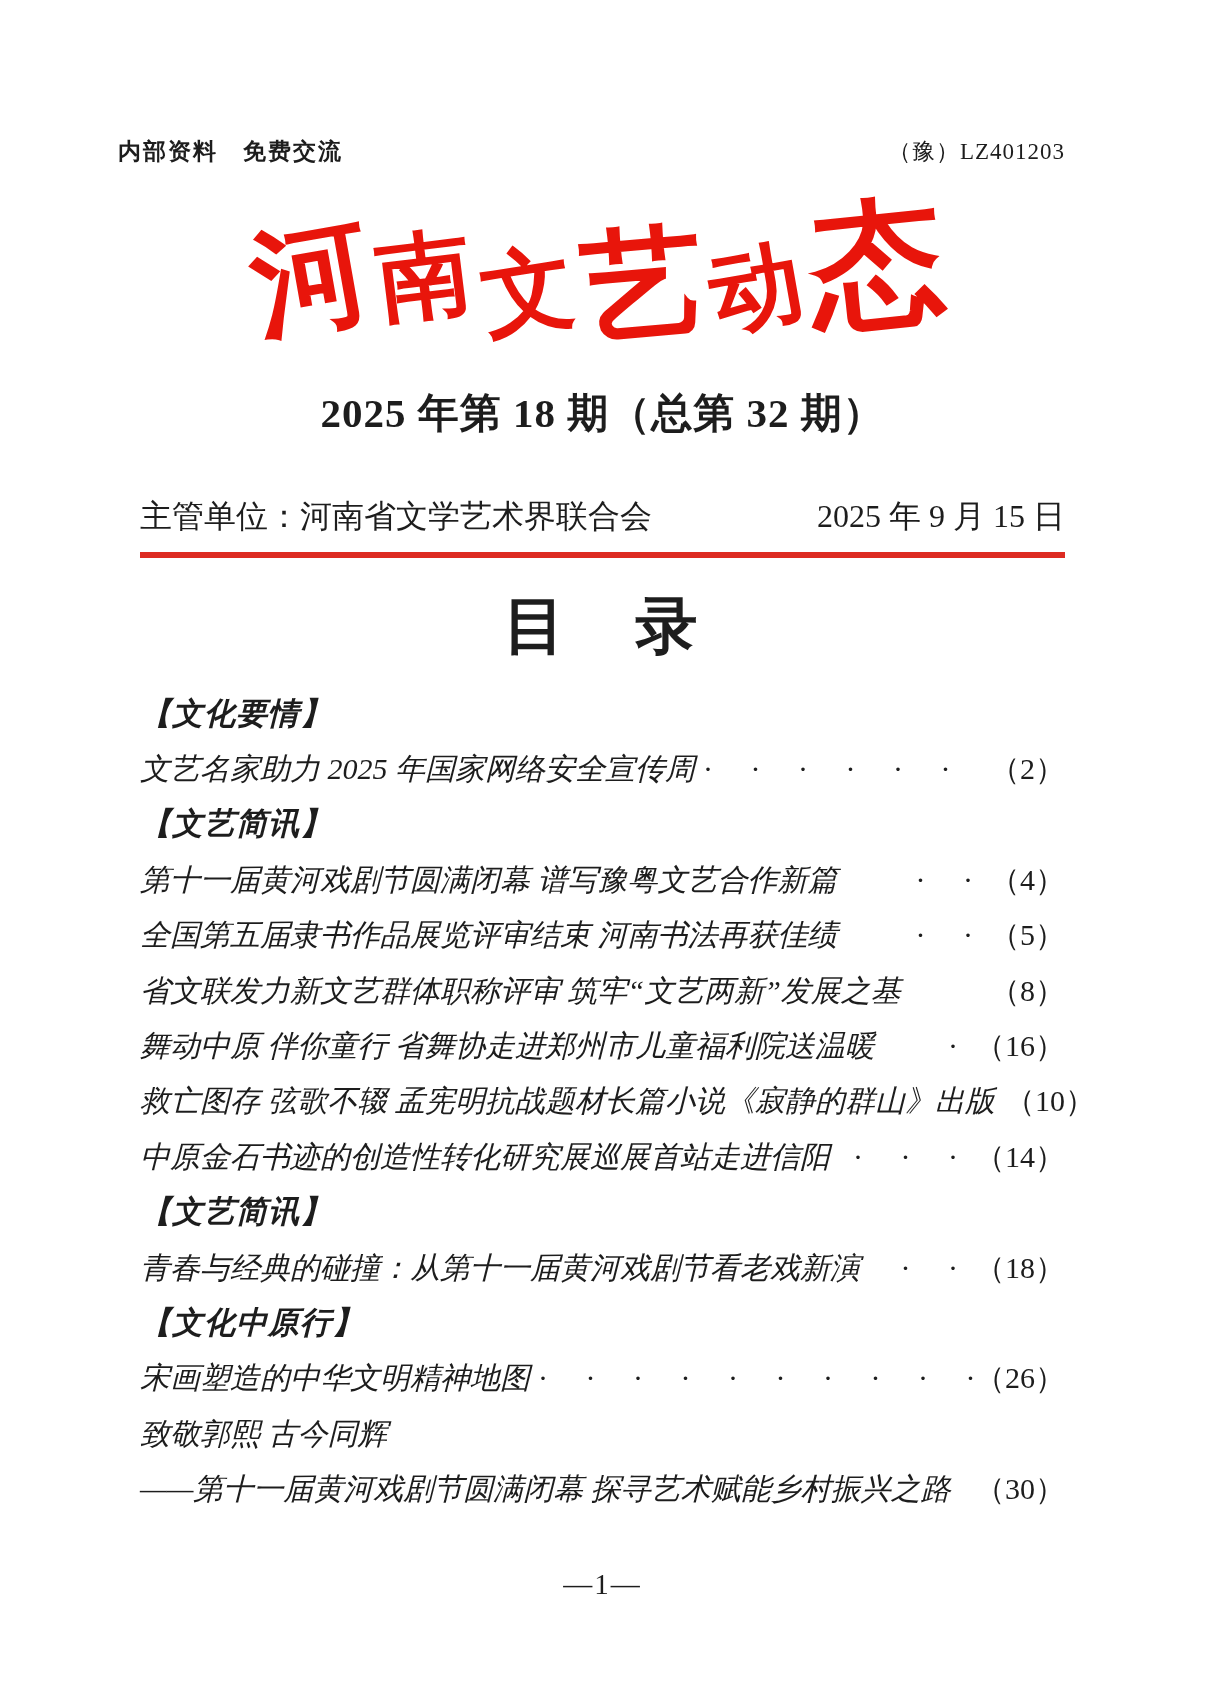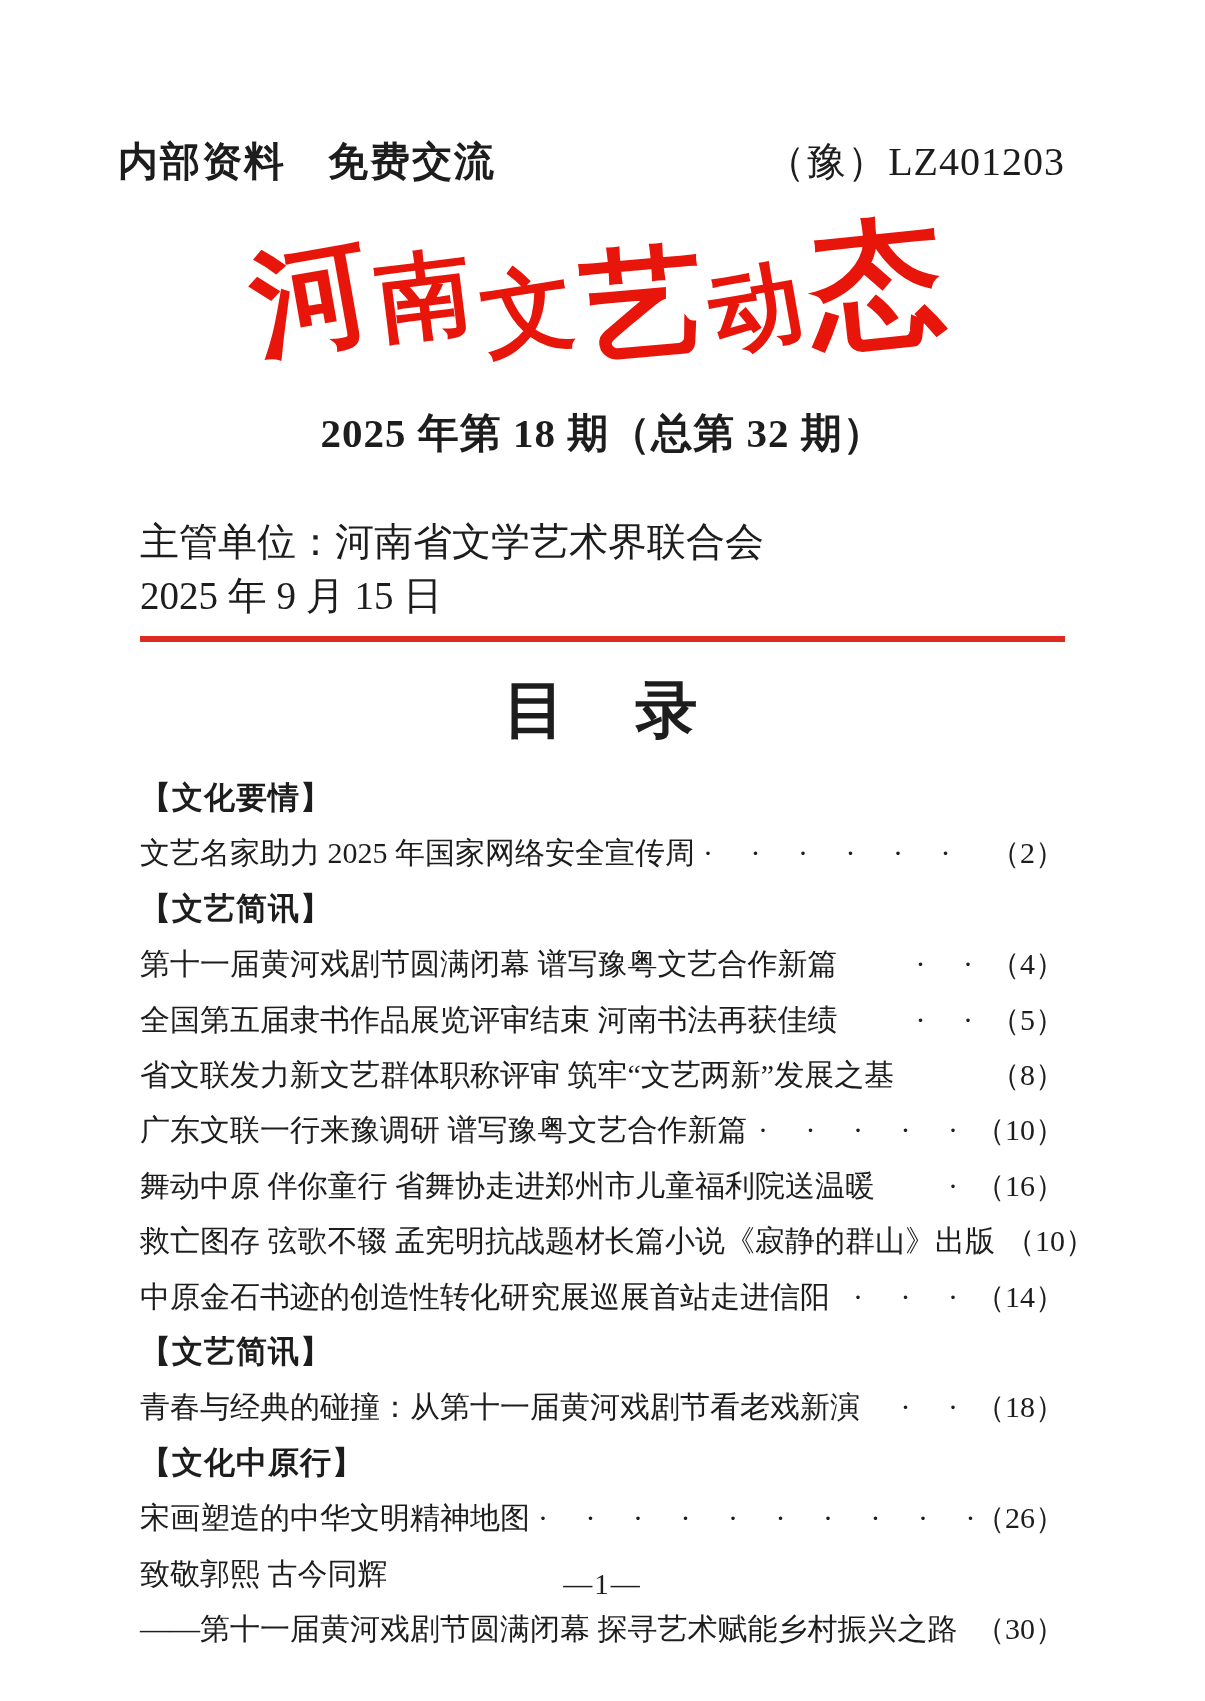--- a/index.html
+++ b/index.html
@@ -12,21 +12,21 @@
   body{
     width:1205px;height:1701px;position:relative;
     background:#ffffff;color:var(--ink);
     font-family:"Liberation Serif", serif;
   }
   .sheet{padding:138px 140px 0 140px;}
 
   
   .top-row{
     display:flex;justify-content:space-between;align-items:baseline;
-    font-size:40px;line-height:1.2;
+    font-size:23px;line-height:1.2;
   }
   .top-left{margin-left:-22px;font-weight:600;letter-spacing:2px;}
   .top-right{letter-spacing:1px;}
 
   
   .masthead{ text-align:center;margin-top:38px;height:168px; }
   .masthead-title{
     font-size:118px;font-weight:bold;color:var(--title-red);
     font-family:"DejaVu Serif", serif; letter-spacing:8px;white-space:nowrap;
   }
@@ -39,32 +39,32 @@
   .masthead-title span:nth-child(6){font-size:1.14em;transform:rotate(-6deg) translateY(-8px);}
 
   .issue-line{
     text-align:center;font-size:41px;font-weight:bold;
     margin-top:14px;letter-spacing:1px;
   }
 
   
   .pub-row{
     display:flex;justify-content:space-between;align-items:baseline;
-    font-size:39px;margin-top:54px;flex-direction:column;
+    font-size:32px;margin-top:54px;
   }
   .red-rule{height:6px;background:var(--rule-red);margin-top:13px;}
 
   
   .toc-heading{
     text-align:center;font-size:62px;font-weight:bold;
     margin-top:26px;letter-spacing:4px;
   }
   .toc-list{margin-top:18px;font-size:30px;}
   .toc-row{display:flex;align-items:baseline;line-height:55.4px;white-space:nowrap;}
-  .toc-row .t{white-space:pre;}
+  .toc-row .t{white-space:pre;font-style:italic;}
   .toc-row.section .t{
     font-family:"Liberation Sans", sans-serif;
     font-weight:bold;font-size:31px;letter-spacing:1px;
   }
   .toc-row .leader{
     flex:1 1 auto;text-align:right;overflow:hidden;
     letter-spacing:15px;margin:0 2px 0 8px;
   }
   .toc-row .page{white-space:pre;}
 
@@ -119,25 +119,20 @@
         <span class="t">全国第五届隶书作品展览评审结束 河南书法再获佳绩</span>
         <span class="leader">· ·</span>
         <span class="page">（5）</span>
       </div>
       <div class="toc-row item">
         <span class="t">省文联发力新文艺群体职称评审 筑牢“文艺两新”发展之基</span>
         <span class="leader"></span>
         <span class="page">（8）</span>
       </div>
       <div class="toc-row item">
-        <span class="t">广东文联一行来豫调研 谱写豫粤文艺合作新篇</span>
-        <span class="leader">· · · · ·</span>
-        <span class="page">（10）</span>
-      </div>
-      <div class="toc-row item">
         <span class="t">舞动中原 伴你童行 省舞协走进郑州市儿童福利院送温暖</span>
         <span class="leader">·</span>
         <span class="page">（16）</span>
       </div>
       <div class="toc-row item">
         <span class="t">救亡图存 弦歌不辍 孟宪明抗战题材长篇小说《寂静的群山》出版</span>
         <span class="leader"></span>
         <span class="page">（10）</span>
       </div>
       <div class="toc-row item">

